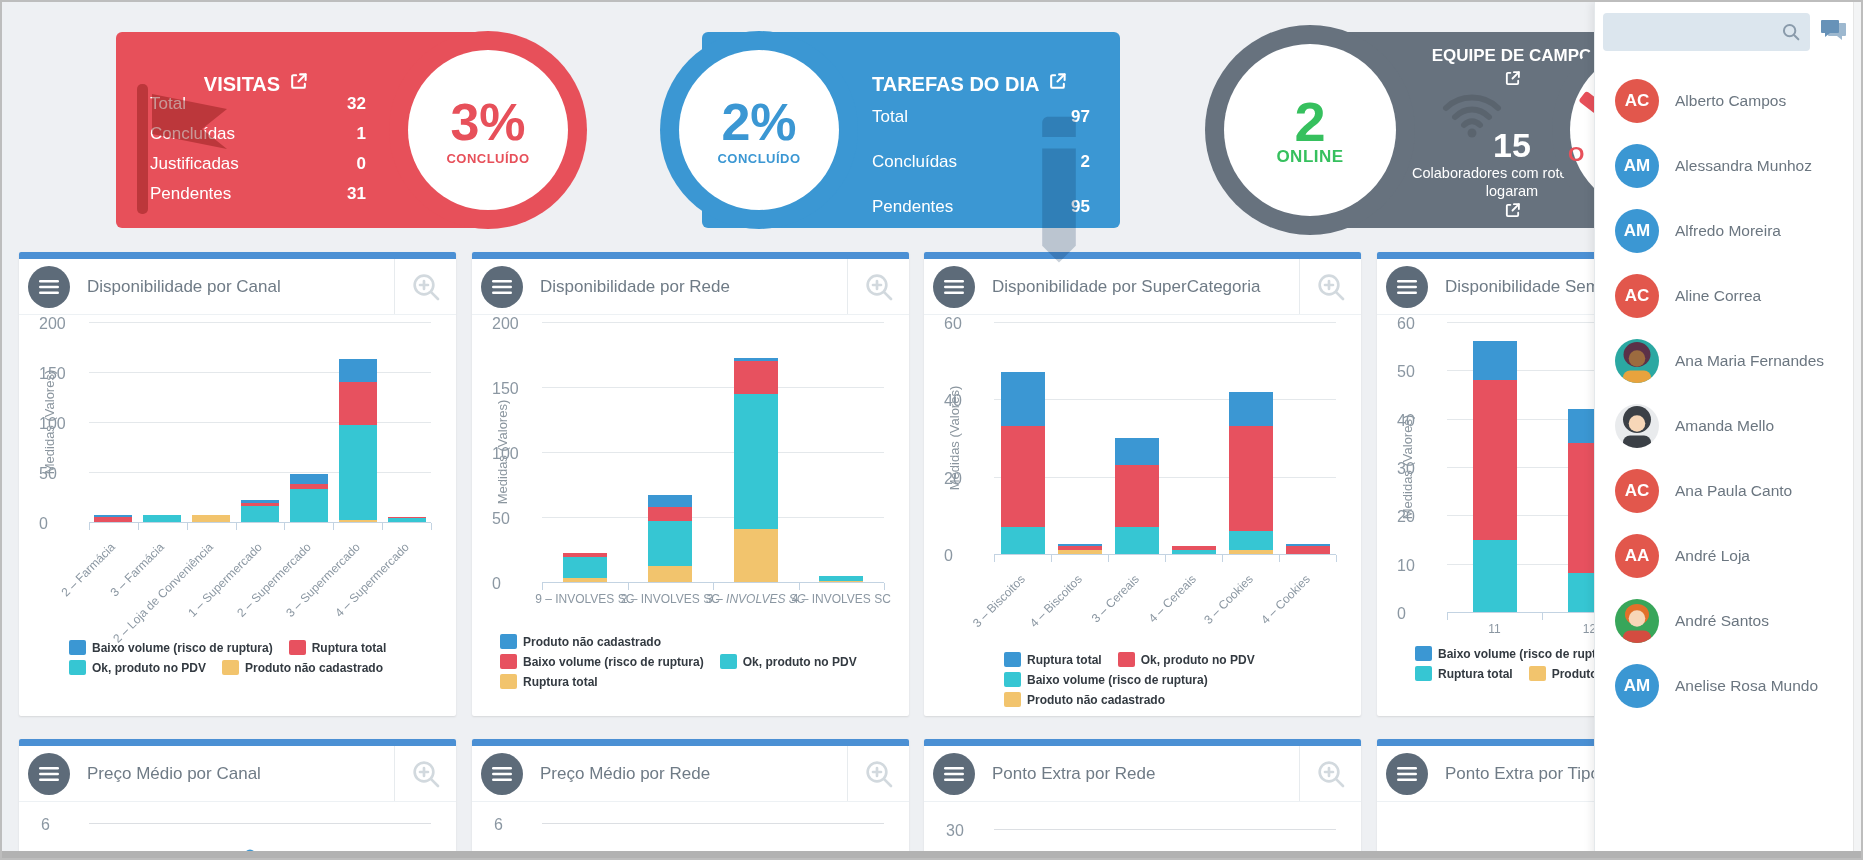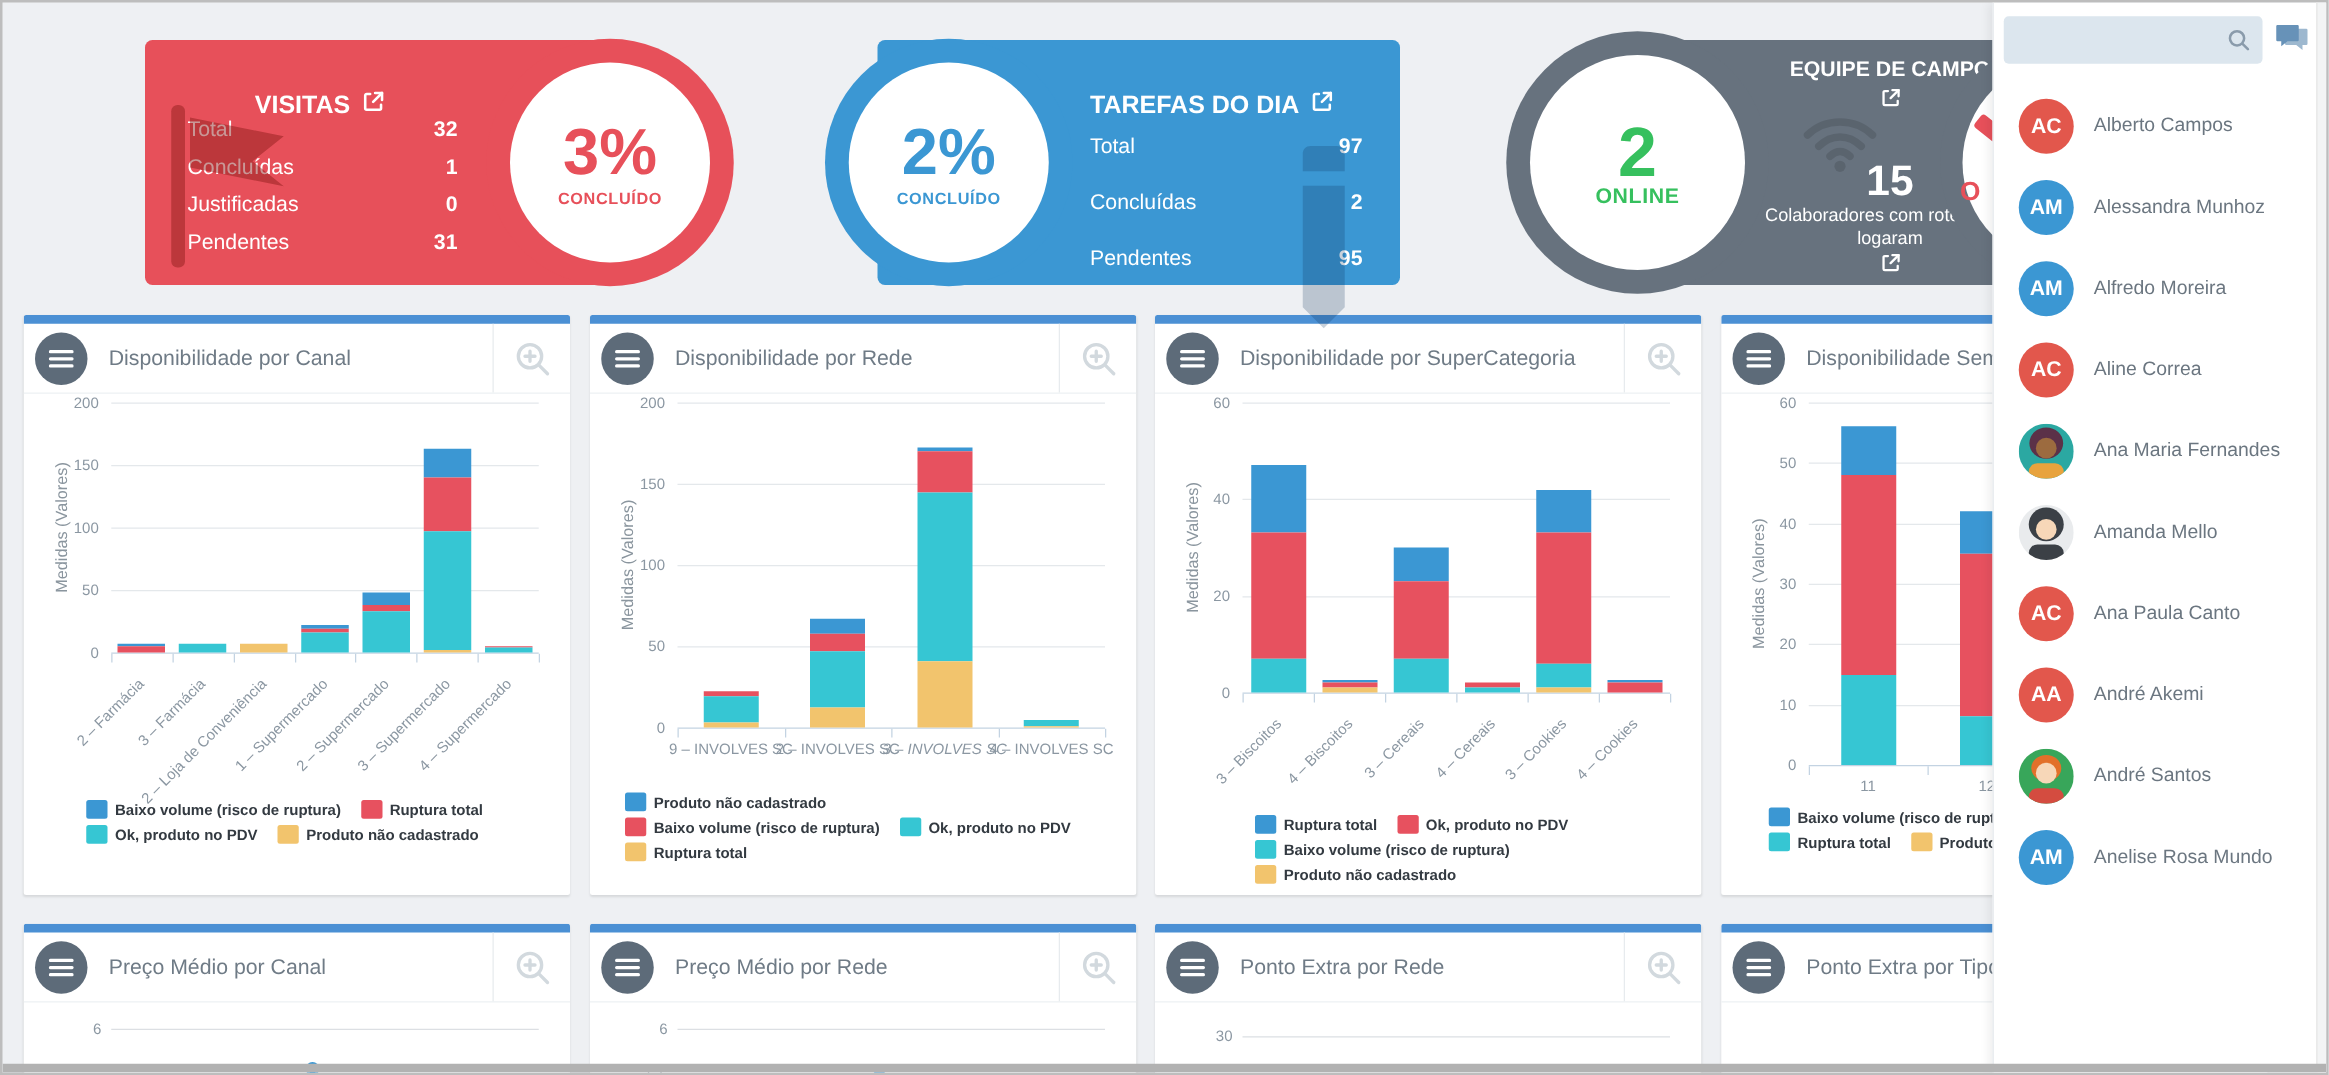--- a/index.html
+++ b/index.html
@@ -33,21 +33,21 @@
   .pos0{left:17px;top:250px;}  .pos1{left:470px;top:250px;}  .pos2{left:922px;top:250px;}  .pos3{left:1375px;top:250px;}
   .pos4{left:17px;top:737px;}  .pos5{left:470px;top:737px;}  .pos6{left:922px;top:737px;}  .pos7{left:1375px;top:737px;}
   .cc-topbar{position:absolute;left:0;top:0;right:0;height:7px;background:#4b90d4;}
   .cc-header{position:absolute;left:0;top:7px;right:0;height:56px;border-bottom:1px solid #edf1f4;display:flex;align-items:center;}
   .cc-burger{width:42px;height:42px;border-radius:50%;background:#5d6b79;margin-left:9px;display:flex;align-items:center;justify-content:center;flex:0 0 auto;cursor:pointer;}
   .cc-title{font-size:17px;color:#6f7b86;margin-left:17px;white-space:nowrap;flex:1;}
   .cc-zoom{width:62px;height:100%;border-left:1px solid #e7ebee;display:flex;align-items:center;justify-content:center;flex:0 0 auto;cursor:pointer;}
   .cc-body{position:absolute;left:0;top:70px;right:0;bottom:0;}
   .plot{position:absolute;left:70px;top:0;width:342px;}
   .ylab{position:absolute;white-space:nowrap;font-size:13px;color:#8a959e;}
-  .ytick{position:absolute;width:40px;text-align:right;font-size:12px;color:#8b97a2;}
+  .ytick{position:absolute;width:40px;text-align:left;font-size:16px;color:#8b97a2;}
   .gline{position:absolute;height:1px;background:#e4e8eb;}
   .baseline{position:absolute;height:1px;background:#c3d3e2;left:0;right:0;}
   .tickstub{position:absolute;width:1px;height:7px;background:#c3d3e2;}
   .bar{position:absolute;bottom:0;display:flex;flex-direction:column-reverse;}
   .seg{width:100%;}
   .xlab{position:absolute;font-size:12px;color:#8b97a2;}
   .xlab-rot{width:150px;text-align:right;transform:rotate(-45deg);transform-origin:100% 50%;white-space:nowrap;}
   .xlab-wrap{width:110px;text-align:center;line-height:1.3;}
   .xlab-plain{width:60px;text-align:center;}
   .legend{position:absolute;display:flex;flex-direction:column;gap:5px;}
@@ -722,21 +722,21 @@
               </g>
             </svg></div>
           <span class="contact-name">Amanda Mello</span>
         </div>
         <div class="contact">
           <div class="avatar-ini" style="background: rgb(226, 87, 76);">AC</div>
           <span class="contact-name">Ana Paula Canto</span>
         </div>
         <div class="contact">
           <div class="avatar-ini" style="background: rgb(226, 87, 76);">AA</div>
-          <span class="contact-name">André Akemi</span>
+          <span class="contact-name">André Loja</span>
         </div>
         <div class="contact">
           <div style="width: 44px; height: 44px; flex: 0 0 auto;"><svg width="44" height="44" viewBox="0 0 44 44">
               <defs>
                 <clipPath id="avclip9">
                   <circle cx="22" cy="22" r="22"></circle>
                 </clipPath>
               </defs>
               <circle cx="22" cy="22" r="22" fill="#38a65a"></circle>
               <g clip-path="url(#avclip9)">

